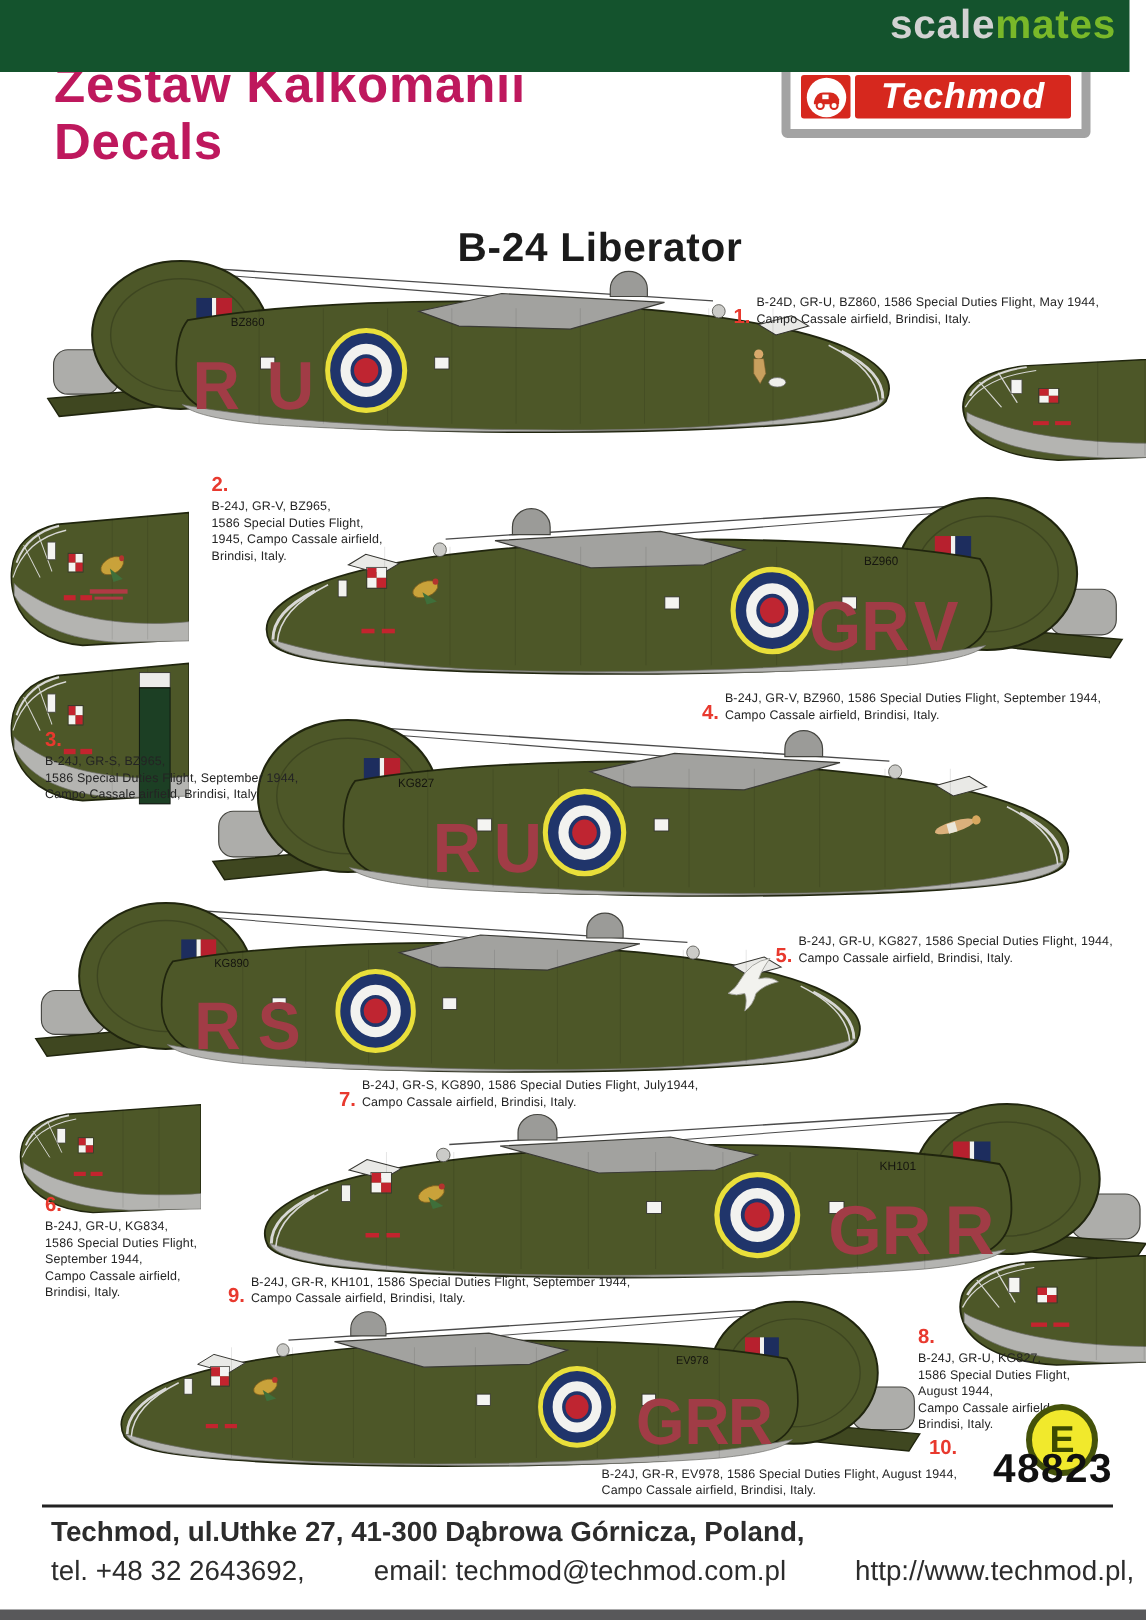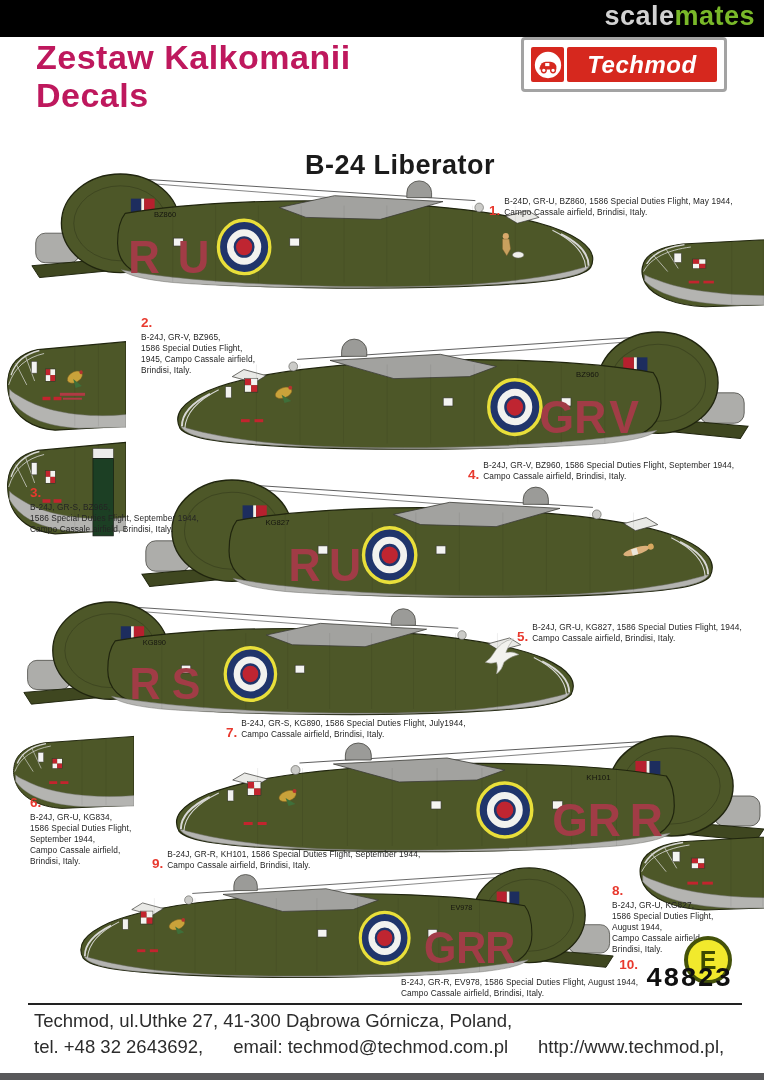--- a/index.html
+++ b/index.html
@@ -1,28 +1,28 @@
 <!DOCTYPE html>
 <html><head>
 <meta charset="utf-8">
 <style>
   html,body{margin:0;padding:0;background:#888;}
   .page{position:relative;width:764px;height:1080px;background:#ffffff;overflow:hidden;
         font-family:"Liberation Sans",sans-serif;}
   
-  .topbar{position:absolute;left:0;top:0;right:0;height:37px;background:#000000;z-index:6;}
+  .topbar{position:absolute;left:0;top:0;right:11px;height:48px;background:#14532d;z-index:6;}
   .scalemates{position:absolute;right:9px;top:0px;font-size:27px;font-weight:bold;letter-spacing:.5px;line-height:33px;}
   .sm1{color:#d2d2d2;}
   .sm2{color:#79b829;}
   .botbar{position:absolute;left:0;right:0;bottom:0;height:7px;background:#58585a;z-index:6;}
   
   .brandtitle{position:absolute;left:36px;top:38px;font-size:34px;font-weight:800;color:#be185d;
               line-height:1.12;letter-spacing:.5px;z-index:4;}
   
-  .logo{position:absolute;left:521px;top:37px;width:206px;height:55px;border:3px solid #a3a3a3;
+  .logo{position:absolute;left:521px;top:37px;width:206px;height:55px;border:6px solid #a3a3a3;
         border-radius:4px;padding:7px;display:flex;gap:3px;box-sizing:border-box;background:#fff;z-index:4;}
   .logo .sq{width:33px;height:100%;background:#d6281e;border-radius:2px;display:flex;align-items:center;justify-content:center;}
   .logo .word{flex:1;background:#d6281e;border-radius:2px;color:#fff;font-style:italic;font-weight:bold;
               font-size:24px;display:flex;align-items:center;justify-content:center;letter-spacing:.5px;}
   
   .sheet-title{position:absolute;left:0;right:0;top:150px;text-align:center;font-size:27px;font-weight:bold;
                color:#1b1b1b;letter-spacing:.5px;z-index:3;margin-left:36px;}
   
   .cap{position:absolute;z-index:5;}
   .cap .num{color:#e8392e;font-weight:bold;font-size:13.5px;line-height:1;}
@@ -30,26 +30,26 @@
   .cap.row{display:flex;align-items:flex-end;gap:4px;}
   .cap.row .num{margin-bottom:1px;}
   .cap.col .num{display:block;margin-bottom:2px;}
   
   .plane,.frag{position:absolute;z-index:1;}
   .plane svg,.frag svg{position:absolute;left:0;top:0;width:100%;height:100%;}
   
   .emark{position:absolute;left:684px;top:936px;width:40px;height:40px;border-radius:50%;background:#f1e92c;
          border:4px solid #44520a;color:#3c4a00;font-weight:bold;font-size:25px;display:flex;
          align-items:center;justify-content:center;z-index:5;}
-  .code48{position:absolute;left:646px;top:964px;width:112px;text-align:left;font-size:27px;
-          font-weight:bold;color:#101010;letter-spacing:1px;z-index:5;font-family:Liberation Mono, monospace;}
+  .code48{position:absolute;left:646px;top:964px;width:112px;text-align:center;font-size:27px;
+          font-weight:bold;color:#101010;letter-spacing:1px;z-index:5;}
   
   .rule{position:absolute;left:28px;top:1003px;width:714px;height:2px;background:#222;z-index:5;}
-  .f1{position:absolute;left:34px;top:1010px;font-size:18.5px;color:#2c2c2c;z-index:5;}
-  .f2{position:absolute;left:34px;top:1036px;font-size:18.5px;color:#2c2c2c;display:flex;gap:30px;z-index:5;}
+  .f1{position:absolute;left:34px;top:1010px;font-size:18.5px;color:#2c2c2c;z-index:5;font-weight:bold;}
+  .f2{position:absolute;left:34px;top:1036px;font-size:18.5px;color:#2c2c2c;display:flex;gap:46px;z-index:5;}
 </style>
 </head>
 <body>
 
 <div class="page">
 
   <div class="topbar">
     <div class="scalemates">
       <span class="sm1">scale</span><span class="sm2">mates</span>
     </div>

